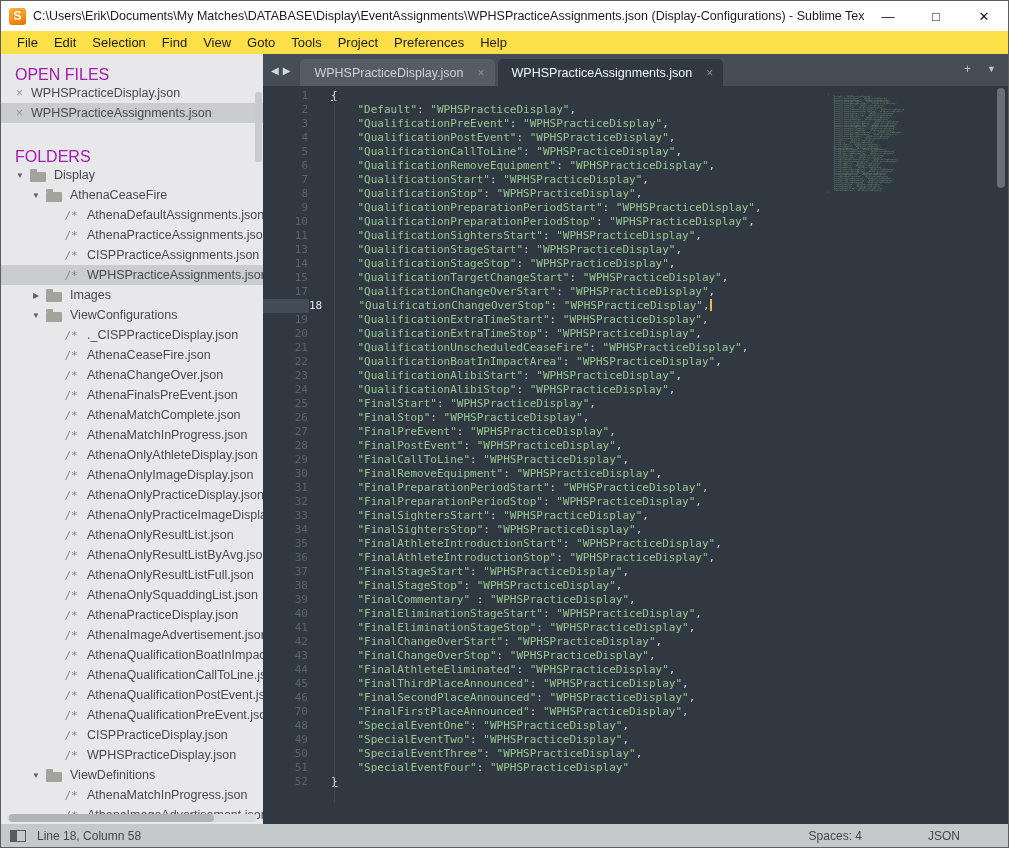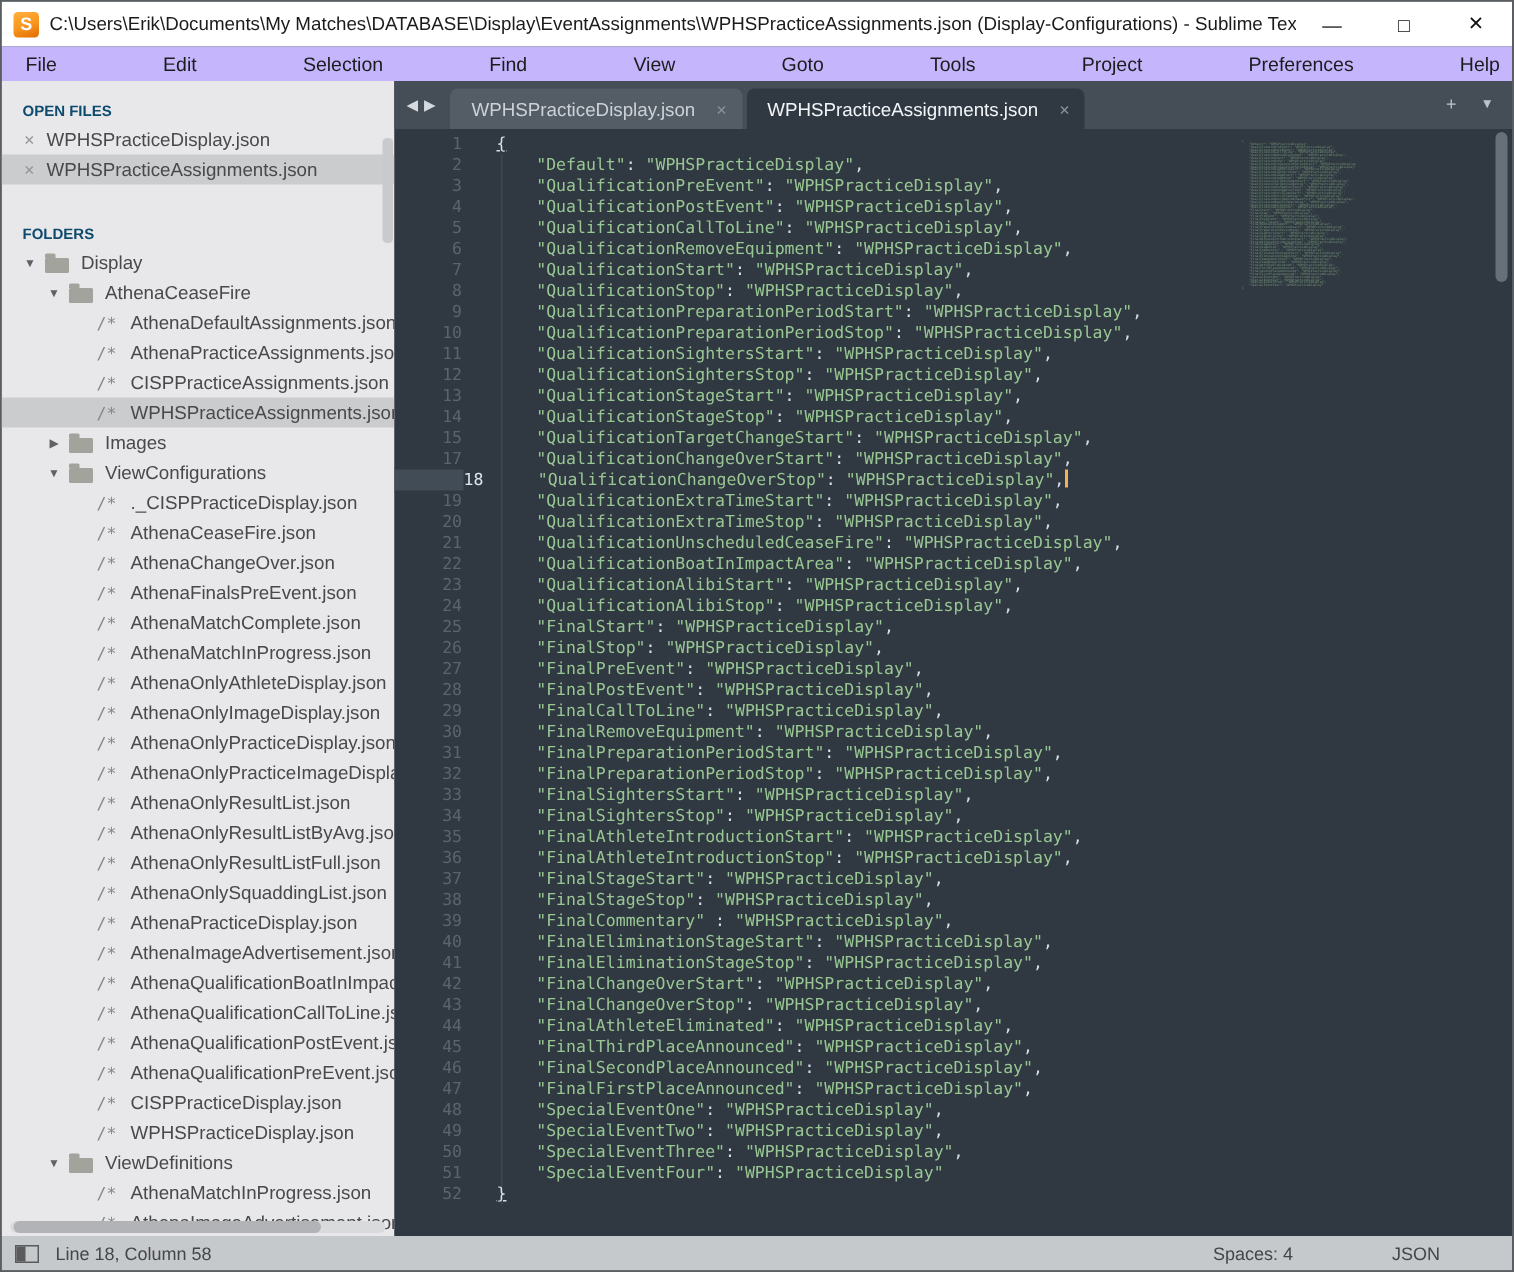--- a/index.html
+++ b/index.html
@@ -13,27 +13,27 @@
     overflow:hidden;
   }
   
   .titlebar{height:30px;background:#ffffff;display:flex;align-items:center;padding-left:8px;flex-shrink:0;}
   .app-icon{width:17px;height:17px;border-radius:3px;background:linear-gradient(160deg,#ffb13b 0%,#f7941e 55%,#e06b00 100%);
     color:#fff;font-weight:bold;font-size:12px;line-height:17px;text-align:center;margin-right:7px;flex-shrink:0;}
   .title-text{font-size:12.5px;color:#1b1b1b;white-space:nowrap;overflow:hidden;}
   .win-controls{margin-left:auto;display:flex;height:100%;}
   .win-btn{width:48px;height:100%;display:flex;align-items:center;justify-content:center;font-size:13px;color:#111;}
   
-  .menubar{height:23px;background:#c4b5fd;display:flex;align-items:center;padding-left:8px;flex-shrink:0;justify-content:space-between;}
+  .menubar{height:23px;background:#fde047;display:flex;align-items:center;padding-left:8px;flex-shrink:0;}
   .menu-item{font-size:13px;color:#1c1c1c;padding:0 8px;white-space:nowrap;}
   
   .main{flex:1;display:flex;min-height:0;}
   
   .sidebar{width:262px;background:var(--sidebar-bg);position:relative;overflow:hidden;flex-shrink:0;color:#48494b;}
-  .sb-header{font-weight:bold;font-size:10px;color:#0c4a6e;padding-left:14px;height:16px;line-height:16px;}
+  .sb-header{font-weight:normal;font-size:16px;color:#a21caf;padding-left:14px;height:16px;line-height:16px;}
   .sb-header.first{margin-top:13px;}
   .sb-header.second{margin-top:26px;}
   .open-row{height:20px;display:flex;align-items:center;padding-left:13px;font-size:12.5px;white-space:nowrap;}
   .open-row .close-x{color:#95969a;font-size:12px;width:11px;margin-right:6px;text-align:center;line-height:10px;}
   .row-sel{background:var(--select-bg);}
   .tree-row{height:20px;display:flex;align-items:center;font-size:12.5px;white-space:nowrap;overflow:hidden;}
   .tree-arrow{width:10px;font-size:8px;color:#5f6164;margin-right:5px;text-align:center;flex-shrink:0;}
   .folder-ico{width:16px;height:10px;background:#a2a39d;border-radius:1px;position:relative;margin:3px 8px 0 0;flex-shrink:0;}
   .folder-ico::before{content:"";position:absolute;top:-3px;left:0;width:7px;height:3px;background:#a2a39d;border-radius:1px 1px 0 0;}
   .file-ico{font-family:"DejaVu Sans Mono",monospace;font-size:11px;color:#85878a;width:16px;margin-right:8px;text-align:center;flex-shrink:0;}
@@ -321,24 +321,20 @@
             </div>
             <div class="code-line">
               <span class="gut">10</span>
               <span class="txt"><span class="tok-p">    </span><span class="tok-s">"QualificationPreparationPeriodStop"</span><span class="tok-p">: </span><span class="tok-s">"WPHSPracticeDisplay"</span><span class="tok-p">,</span></span>
             </div>
             <div class="code-line">
               <span class="gut">11</span>
               <span class="txt"><span class="tok-p">    </span><span class="tok-s">"QualificationSightersStart"</span><span class="tok-p">: </span><span class="tok-s">"WPHSPracticeDisplay"</span><span class="tok-p">,</span></span>
             </div>
             <div class="code-line">
-              <span class="gut">12</span>
-              <span class="txt"><span class="tok-p">    </span><span class="tok-s">"QualificationSightersStop"</span><span class="tok-p">: </span><span class="tok-s">"WPHSPracticeDisplay"</span><span class="tok-p">,</span></span>
-            </div>
-            <div class="code-line">
               <span class="gut">13</span>
               <span class="txt"><span class="tok-p">    </span><span class="tok-s">"QualificationStageStart"</span><span class="tok-p">: </span><span class="tok-s">"WPHSPracticeDisplay"</span><span class="tok-p">,</span></span>
             </div>
             <div class="code-line">
               <span class="gut">14</span>
               <span class="txt"><span class="tok-p">    </span><span class="tok-s">"QualificationStageStop"</span><span class="tok-p">: </span><span class="tok-s">"WPHSPracticeDisplay"</span><span class="tok-p">,</span></span>
             </div>
             <div class="code-line">
               <span class="gut">15</span>
               <span class="txt"><span class="tok-p">    </span><span class="tok-s">"QualificationTargetChangeStart"</span><span class="tok-p">: </span><span class="tok-s">"WPHSPracticeDisplay"</span><span class="tok-p">,</span></span>
@@ -457,21 +453,21 @@
             </div>
             <div class="code-line">
               <span class="gut">45</span>
               <span class="txt"><span class="tok-p">    </span><span class="tok-s">"FinalThirdPlaceAnnounced"</span><span class="tok-p">: </span><span class="tok-s">"WPHSPracticeDisplay"</span><span class="tok-p">,</span></span>
             </div>
             <div class="code-line">
               <span class="gut">46</span>
               <span class="txt"><span class="tok-p">    </span><span class="tok-s">"FinalSecondPlaceAnnounced"</span><span class="tok-p">: </span><span class="tok-s">"WPHSPracticeDisplay"</span><span class="tok-p">,</span></span>
             </div>
             <div class="code-line">
-              <span class="gut">47</span>
+              <span class="gut">70</span>
               <span class="txt"><span class="tok-p">    </span><span class="tok-s">"FinalFirstPlaceAnnounced"</span><span class="tok-p">: </span><span class="tok-s">"WPHSPracticeDisplay"</span><span class="tok-p">,</span></span>
             </div>
             <div class="code-line">
               <span class="gut">48</span>
               <span class="txt"><span class="tok-p">    </span><span class="tok-s">"SpecialEventOne"</span><span class="tok-p">: </span><span class="tok-s">"WPHSPracticeDisplay"</span><span class="tok-p">,</span></span>
             </div>
             <div class="code-line">
               <span class="gut">49</span>
               <span class="txt"><span class="tok-p">    </span><span class="tok-s">"SpecialEventTwo"</span><span class="tok-p">: </span><span class="tok-s">"WPHSPracticeDisplay"</span><span class="tok-p">,</span></span>
             </div>

